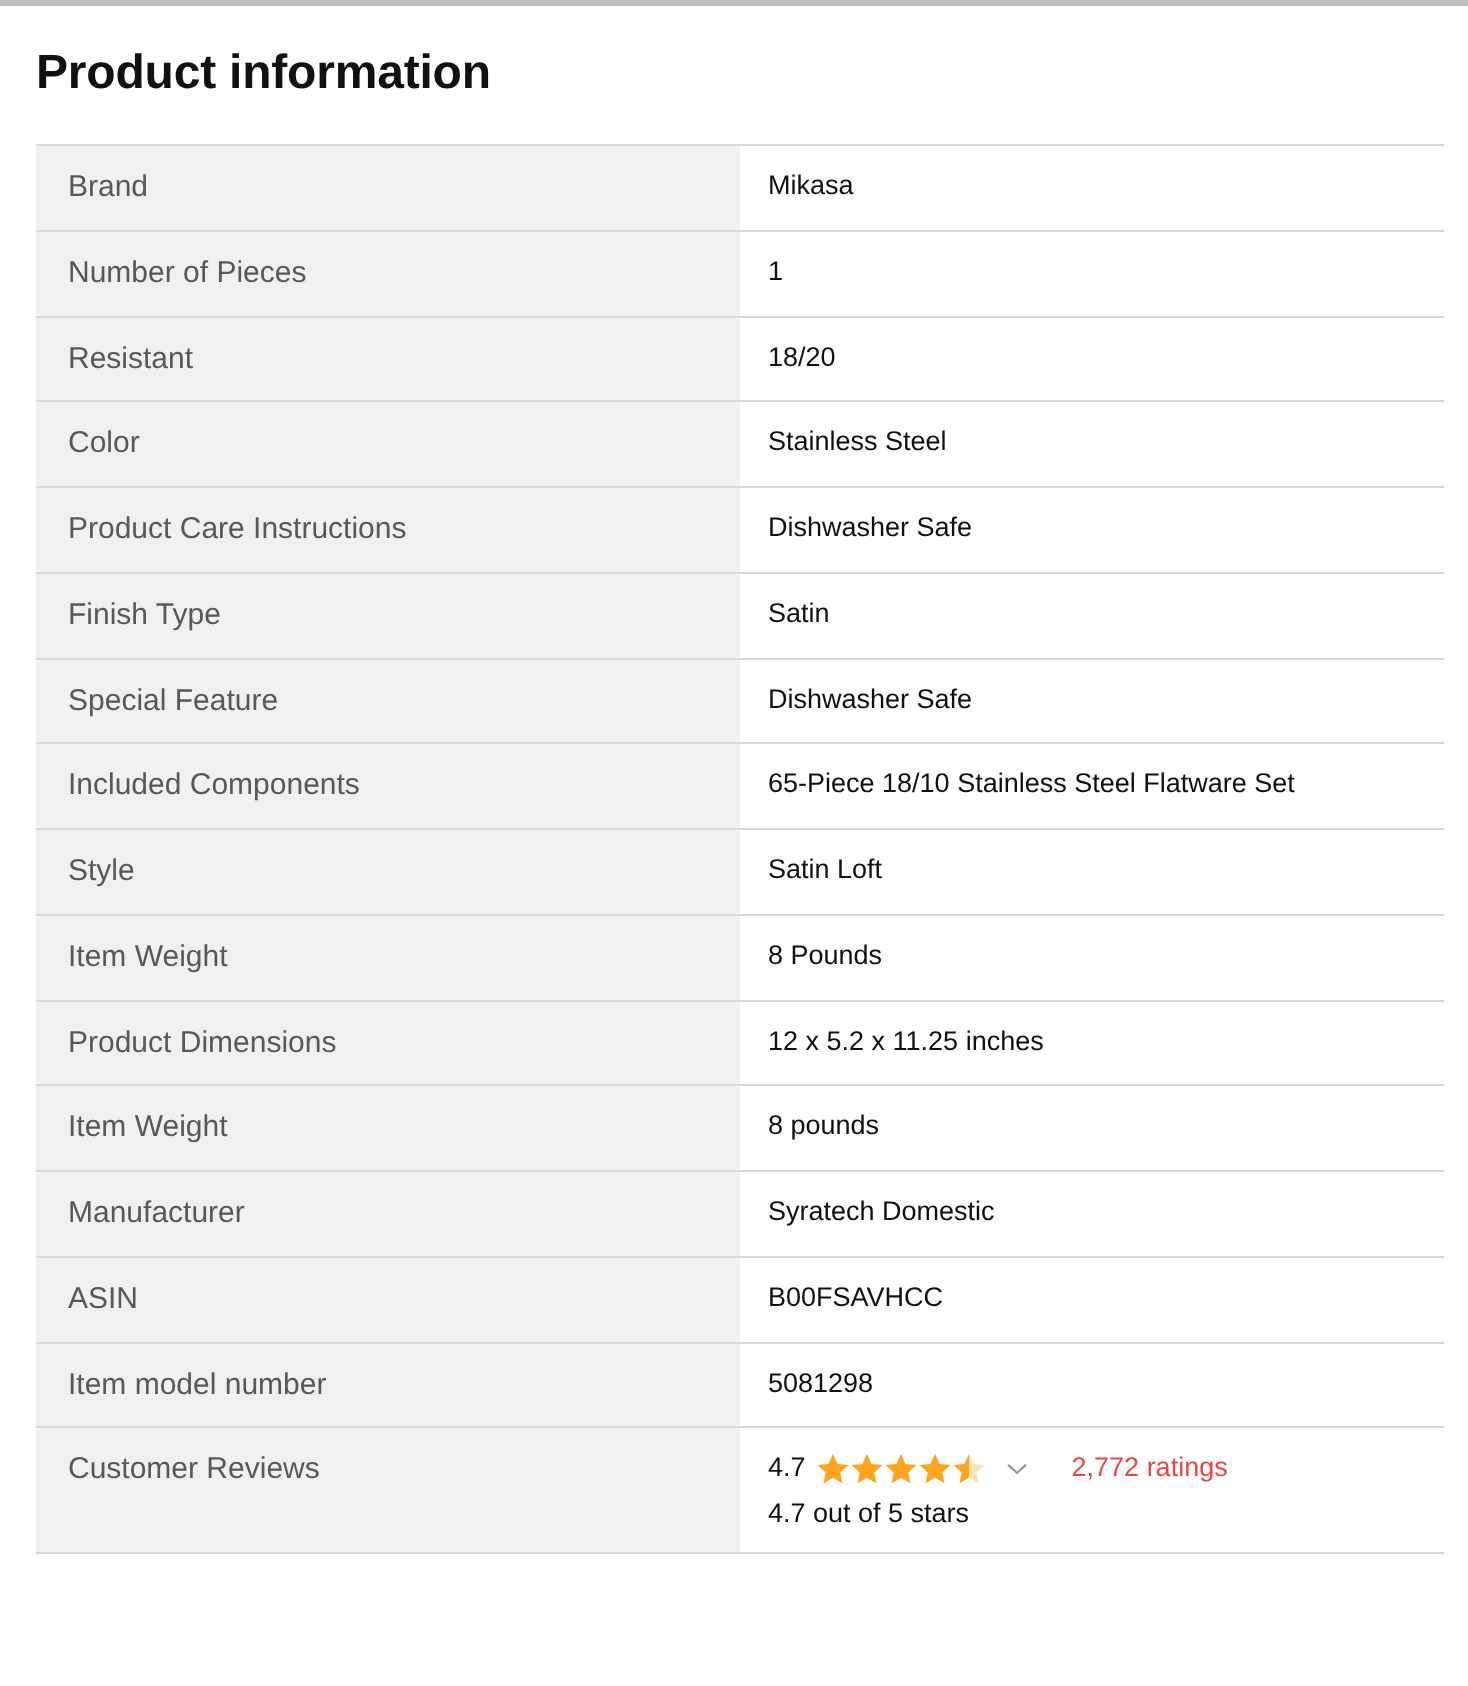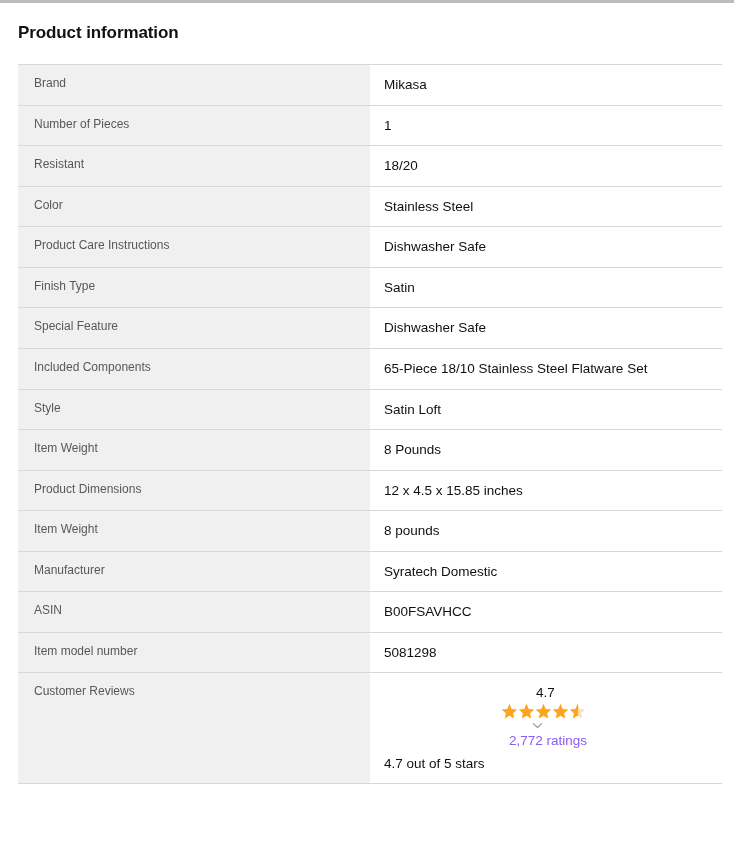--- a/index.html
+++ b/index.html
@@ -18,21 +18,21 @@
     width: 734px;
     height: 3px;
     background: #bdbdbd;
   }
 
   .page {
     padding: 0 12px;
   }
 
   .page-title {
-    font-size: 17px;
+    font-size: 24px;
     font-weight: bold;
     color: #111111;
     margin: 20px 0 0 0;
     padding-left: 6px;
     letter-spacing: -0.1px;
   }
 
   .table-wrap {
     margin: 21px 0 0 6px;
     width: 704px;
@@ -49,21 +49,21 @@
   }
   table.prodinfo tr:last-child {
     border-bottom: 1px solid #d5d9d9;
   }
 
   table.prodinfo th.label-cell {
     width: 352px;
     background: #f0f0f0;
     text-align: left;
     font-weight: normal;
-    font-size: 12px;
+    font-size: 15px;
     color: #565959;
     padding: 10px 10px 10px 16px;
     vertical-align: top;
     line-height: 1.45;
   }
 
   table.prodinfo td.value-cell {
     width: 352px;
     background: #ffffff;
     font-size: 13.5px;
@@ -76,21 +76,20 @@
   
   table.prodinfo th.label-cell,
   table.prodinfo td.value-cell { height: 34px; }
 
   
   .rating-line {
     display: flex;
     align-items: center;
     gap: 0;
     white-space: nowrap;
-    flex-direction: column;
   }
   .rating-number {
     font-size: 13.5px;
     color: #0f1111;
     margin-right: 5px;
   }
   .stars {
     display: inline-flex;
     align-items: center;
     line-height: 1;
@@ -98,21 +97,21 @@
   }
   .stars svg { display: block; }
   .chevron {
     display: inline-block;
     margin-right: 22px;
     line-height: 1;
   }
   .chevron svg { display: block; }
   .ratings-link {
     font-size: 13.5px;
-    color: #8b5cf6;
+    color: #ef4444;
     text-decoration: none;
     cursor: pointer;
   }
   .out-of-five {
     font-size: 13.5px;
     color: #0f1111;
     margin-top: 3px;
   }
 </style>
 </head>
@@ -163,21 +162,21 @@
         <tr>
           <th class="label-cell">Style</th>
           <td class="value-cell">Satin Loft</td>
         </tr>
         <tr>
           <th class="label-cell">Item Weight</th>
           <td class="value-cell">8 Pounds</td>
         </tr>
         <tr>
           <th class="label-cell">Product Dimensions</th>
-          <td class="value-cell">12 x 4.5 x 15.85 inches</td>
+          <td class="value-cell">12 x 5.2 x 11.25 inches</td>
         </tr>
         <tr>
           <th class="label-cell">Item Weight</th>
           <td class="value-cell">8 pounds</td>
         </tr>
         <tr>
           <th class="label-cell">Manufacturer</th>
           <td class="value-cell">Syratech Domestic</td>
         </tr>
         <tr>

